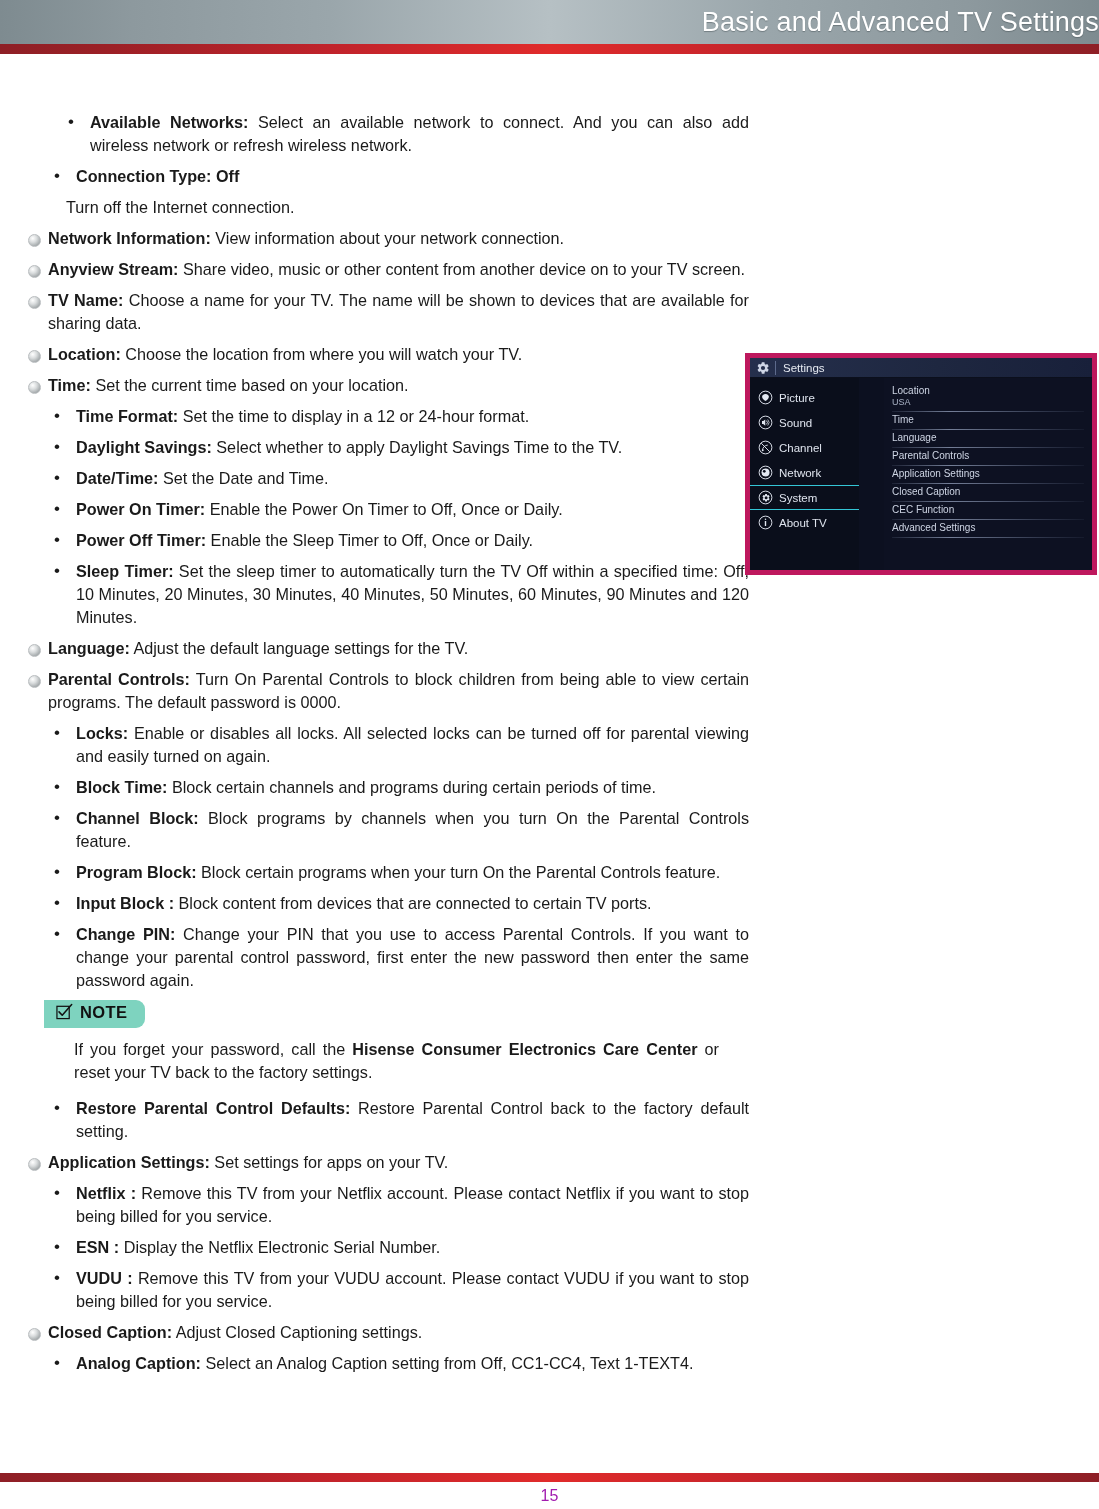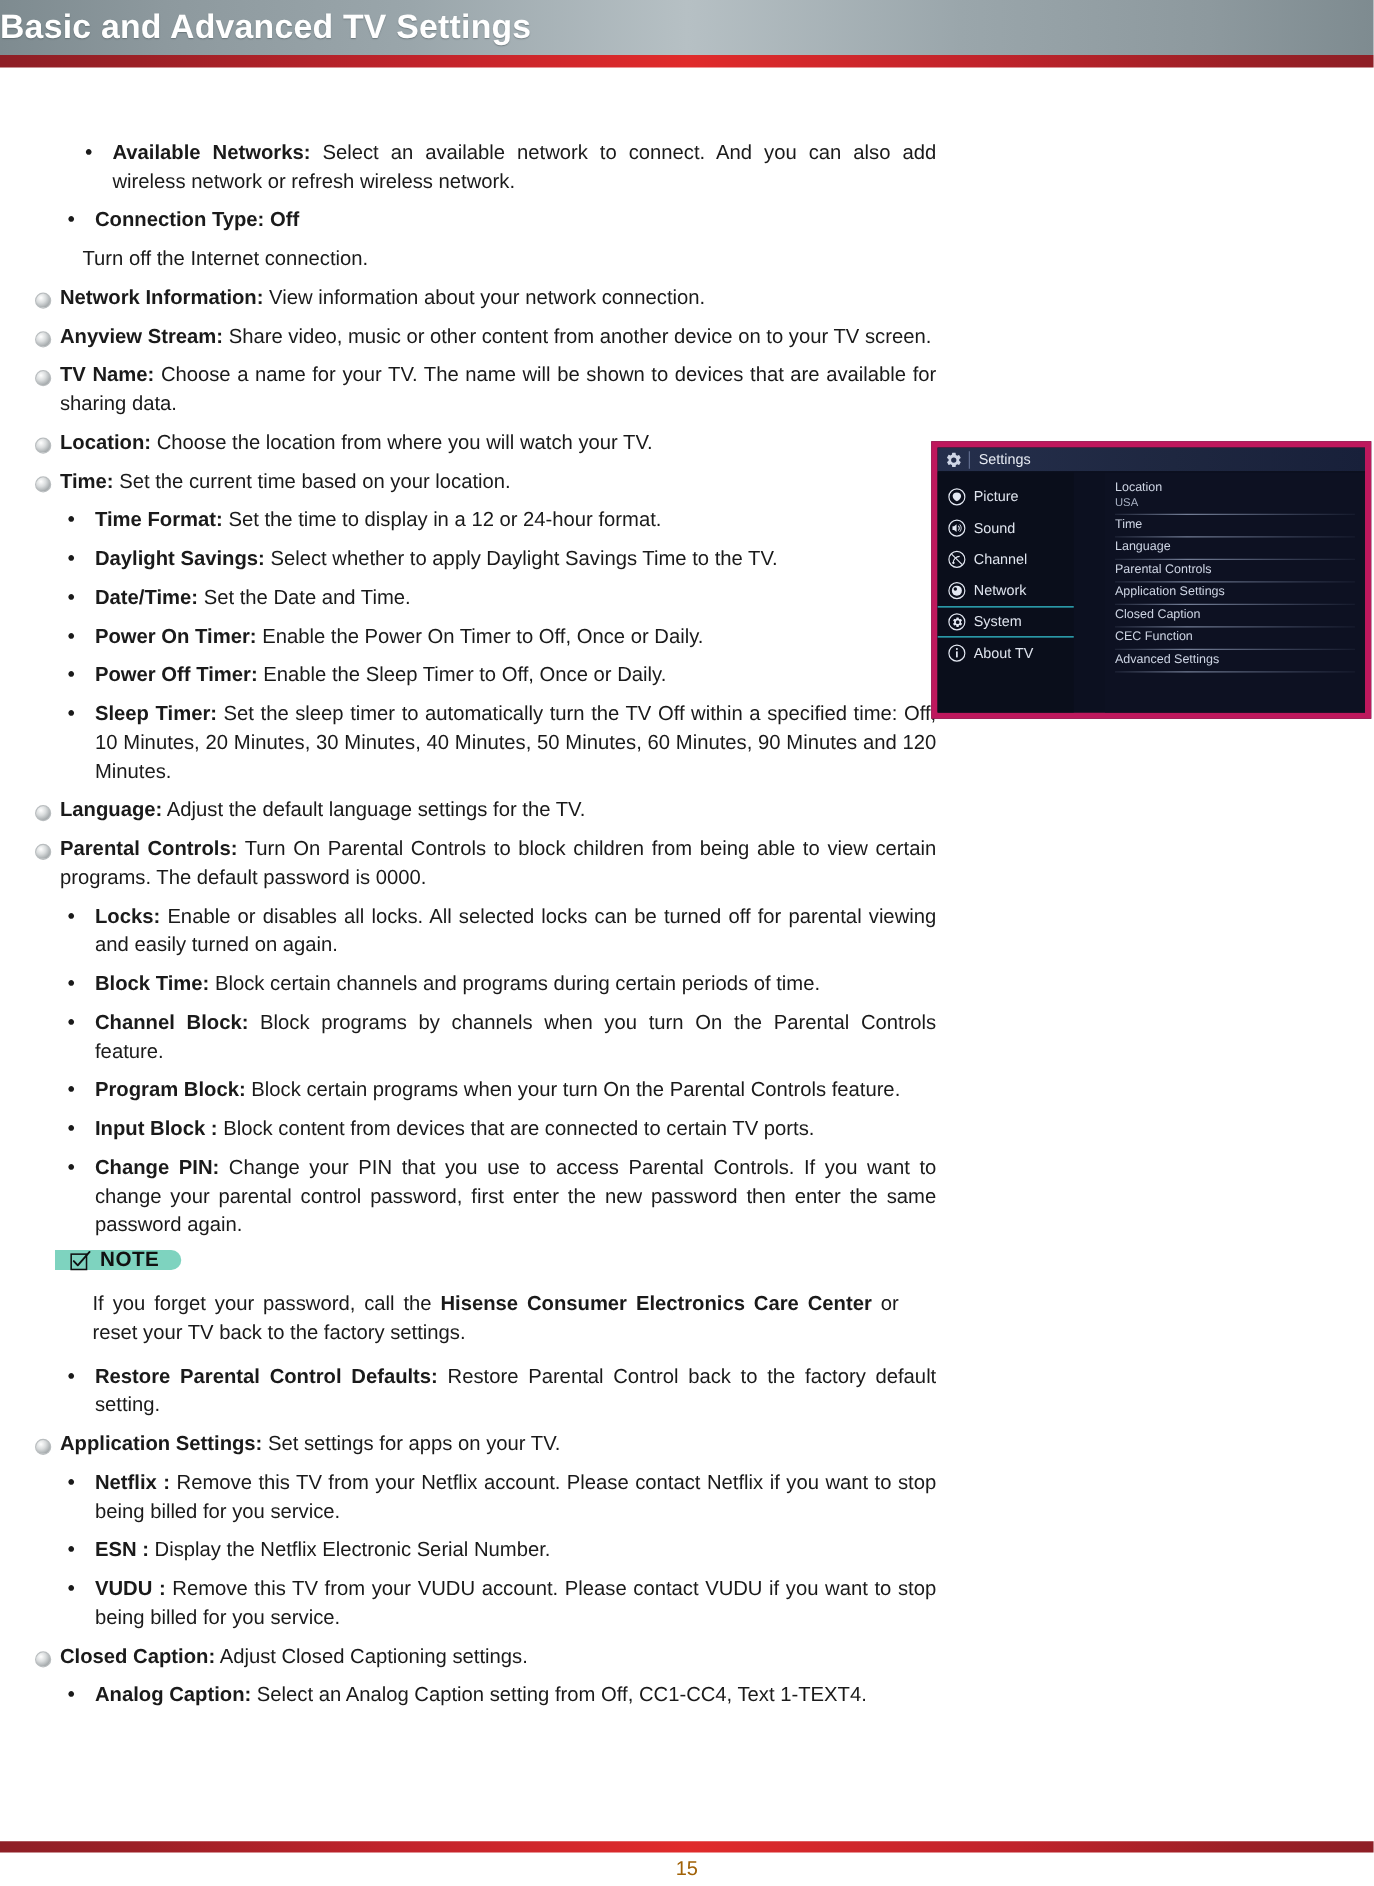--- a/index.html
+++ b/index.html
@@ -25,24 +25,24 @@
     background: linear-gradient(to right,
         #7e8b90 0%, #8d999e 12%, #9aa6ab 30%,
         #b6c0c4 50%, #9aa6ab 70%, #8d999e 88%, #7e8b90 100%);
     overflow: hidden;
   }
   .page-header-title {
     position: absolute;
     left: 0; right: 0;
     top: 50%;
     transform: translateY(-50%);
-    text-align: left;
+    text-align: right;
     color: #ffffff;
     font-size: 27px;
-    font-weight: bold;
+    font-weight: normal;
     letter-spacing: 0.2px;
     font-family: "Liberation Sans", sans-serif;
     text-shadow: 0 1px 1px rgba(60,70,75,0.45);
   }
   .header-rule {
     width: 1099px;
     height: 10px;
     background: linear-gradient(to right,
         #8e1f26 0%, #9c2026 10%, #c0232b 30%,
         #e02b2b 50%, #c0232b 72%, #9c2026 90%, #8e1f26 100%);
@@ -118,26 +118,26 @@
     font-weight: bold;
     color: #00a396;
     margin: 12px 0 8px 0;
     letter-spacing: -0.1px;
   }
 
   
   .note-wrap { margin: 6px 0 4px 18px; }
   .note-badge {
     display: inline-flex;
-    align-items: center;
+    align-items: flex-start;
     gap: 7px;
     background: #7ed3bf;
     border-radius: 0 9px 9px 0;
     padding: 3px 18px 3px 12px;
-    height: 16px;
+    height: 28px;
   }
   .note-badge .chk {
     width: 17px; height: 17px;
     display: inline-block;
     position: relative;
   }
   .note-badge .chk svg { display: block; }
   .note-label {
     font-size: 16.5px;
     font-weight: bold;
@@ -254,21 +254,21 @@
     background: linear-gradient(to right,
         #8e1f26 0%, #9c2026 10%, #c0232b 28%,
         #e02b2b 50%, #c0232b 74%, #9c2026 90%, #8e1f26 100%);
   }
   .page-number {
     position: absolute;
     left: 0; right: 0;
     top: 1487px;
     text-align: center;
     font-size: 16px;
-    color: #a16207;
+    color: #a21caf;
     font-family: "Liberation Sans", sans-serif;
   }
 </style>
 </head>
 <body>
 
 <div class="page-header">
   <div class="page-header-title">Basic and Advanced TV Settings</div>
 </div>
 <div class="header-rule"></div>

